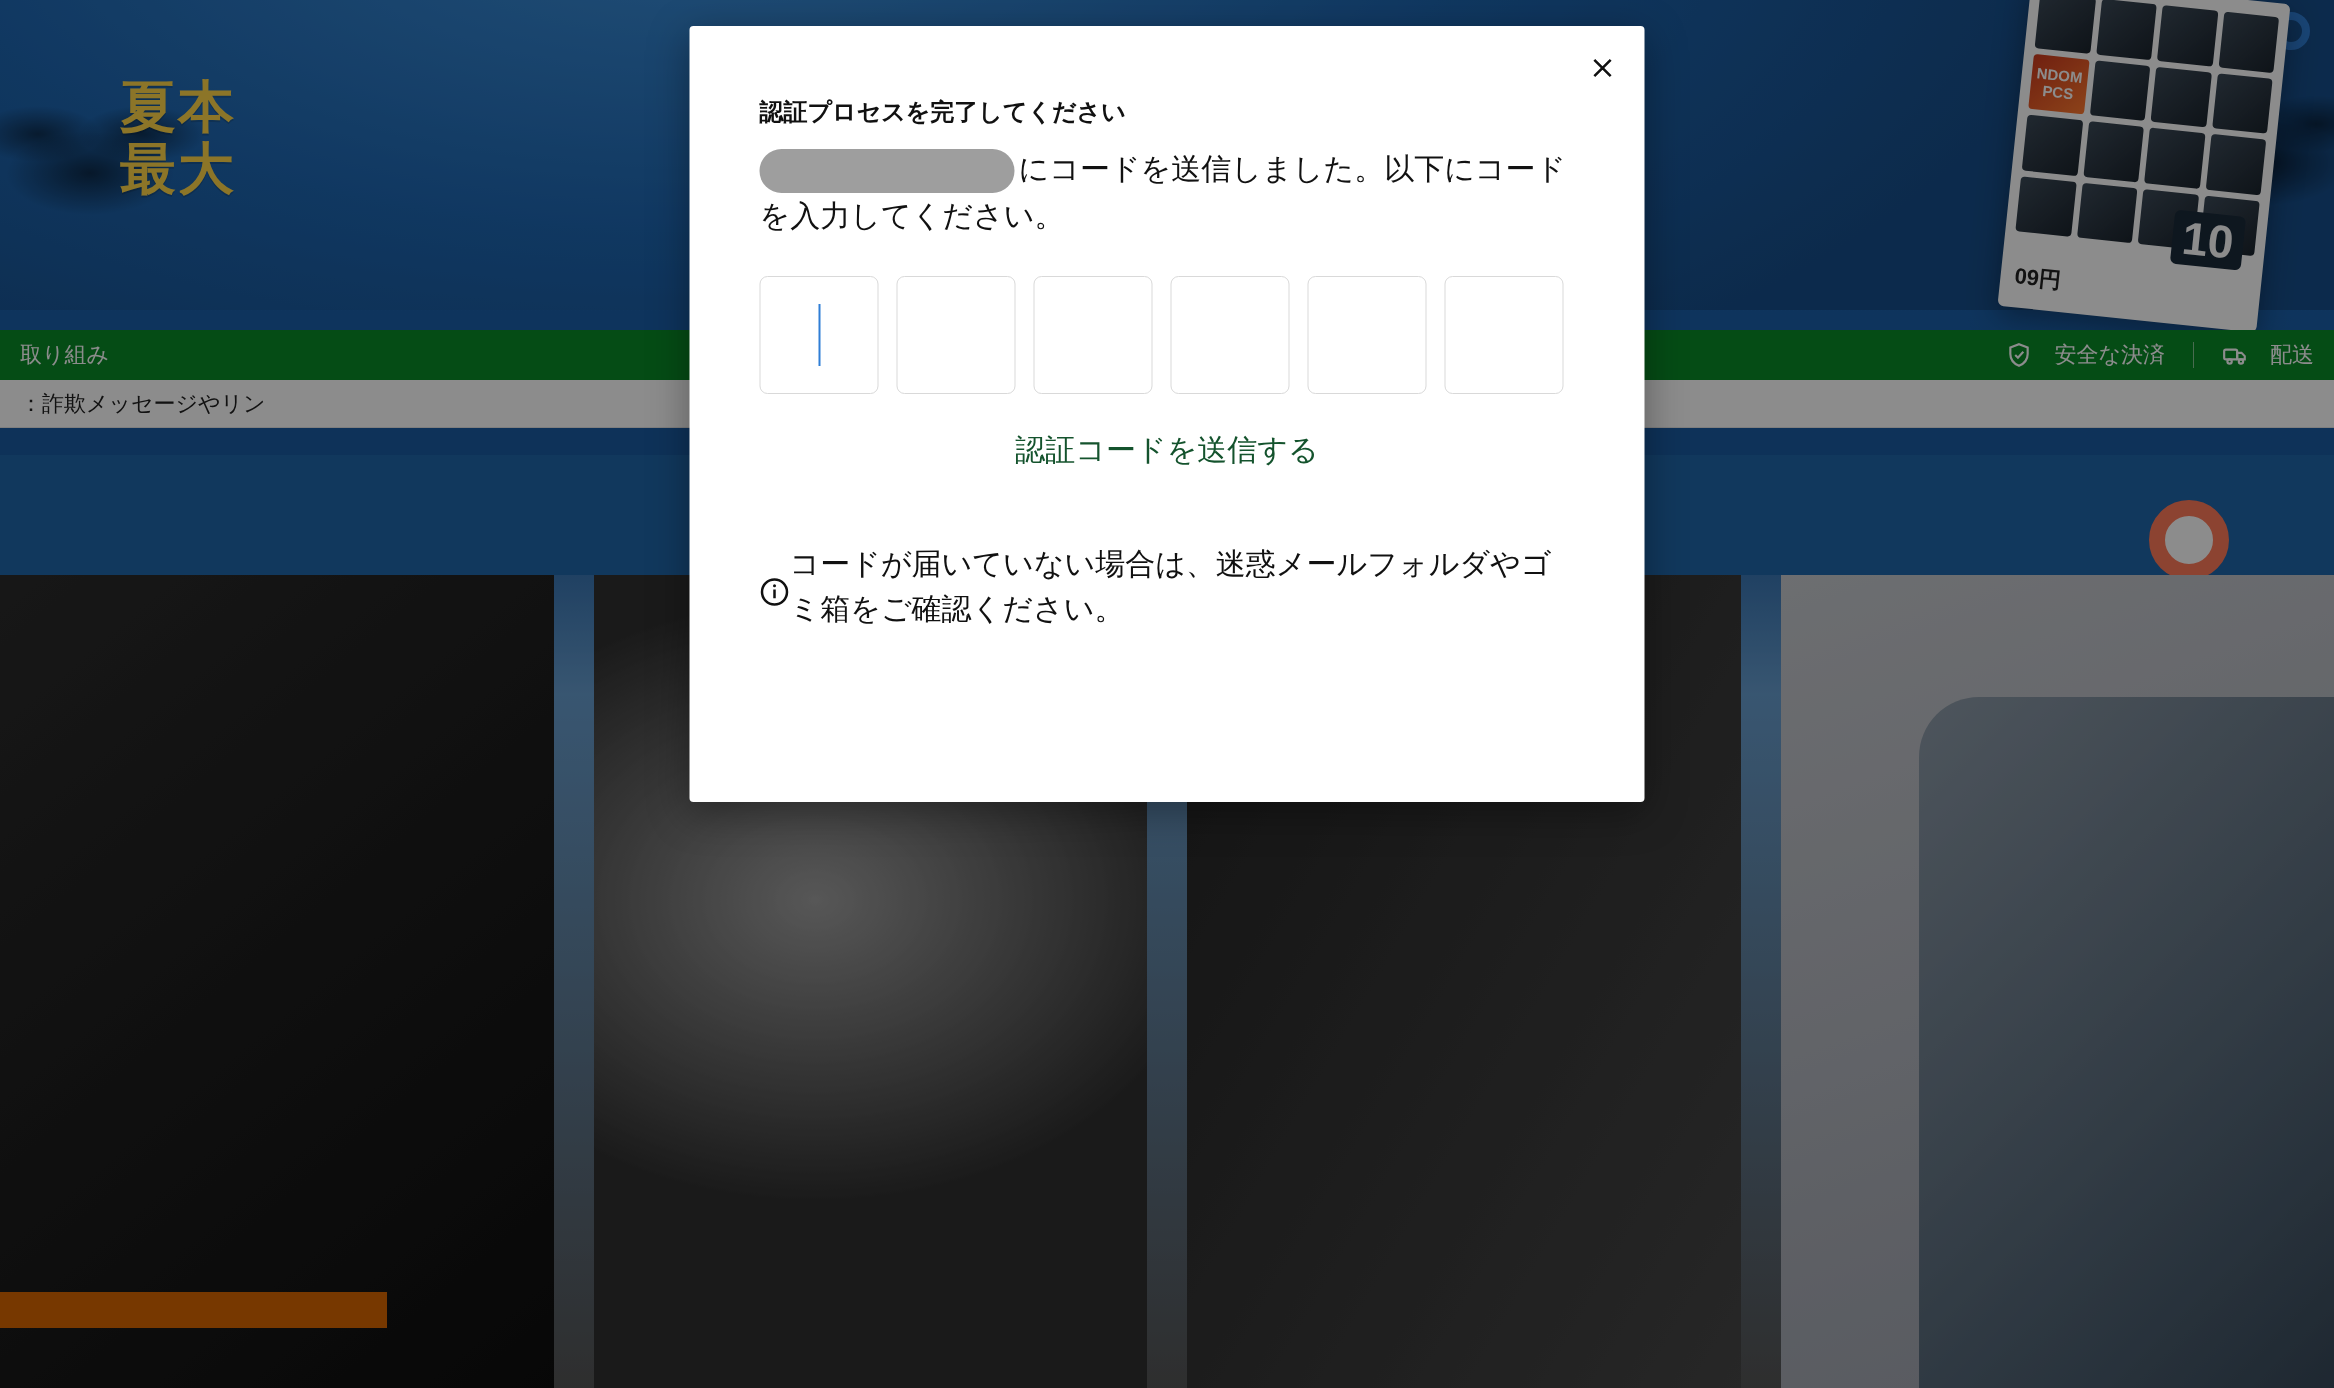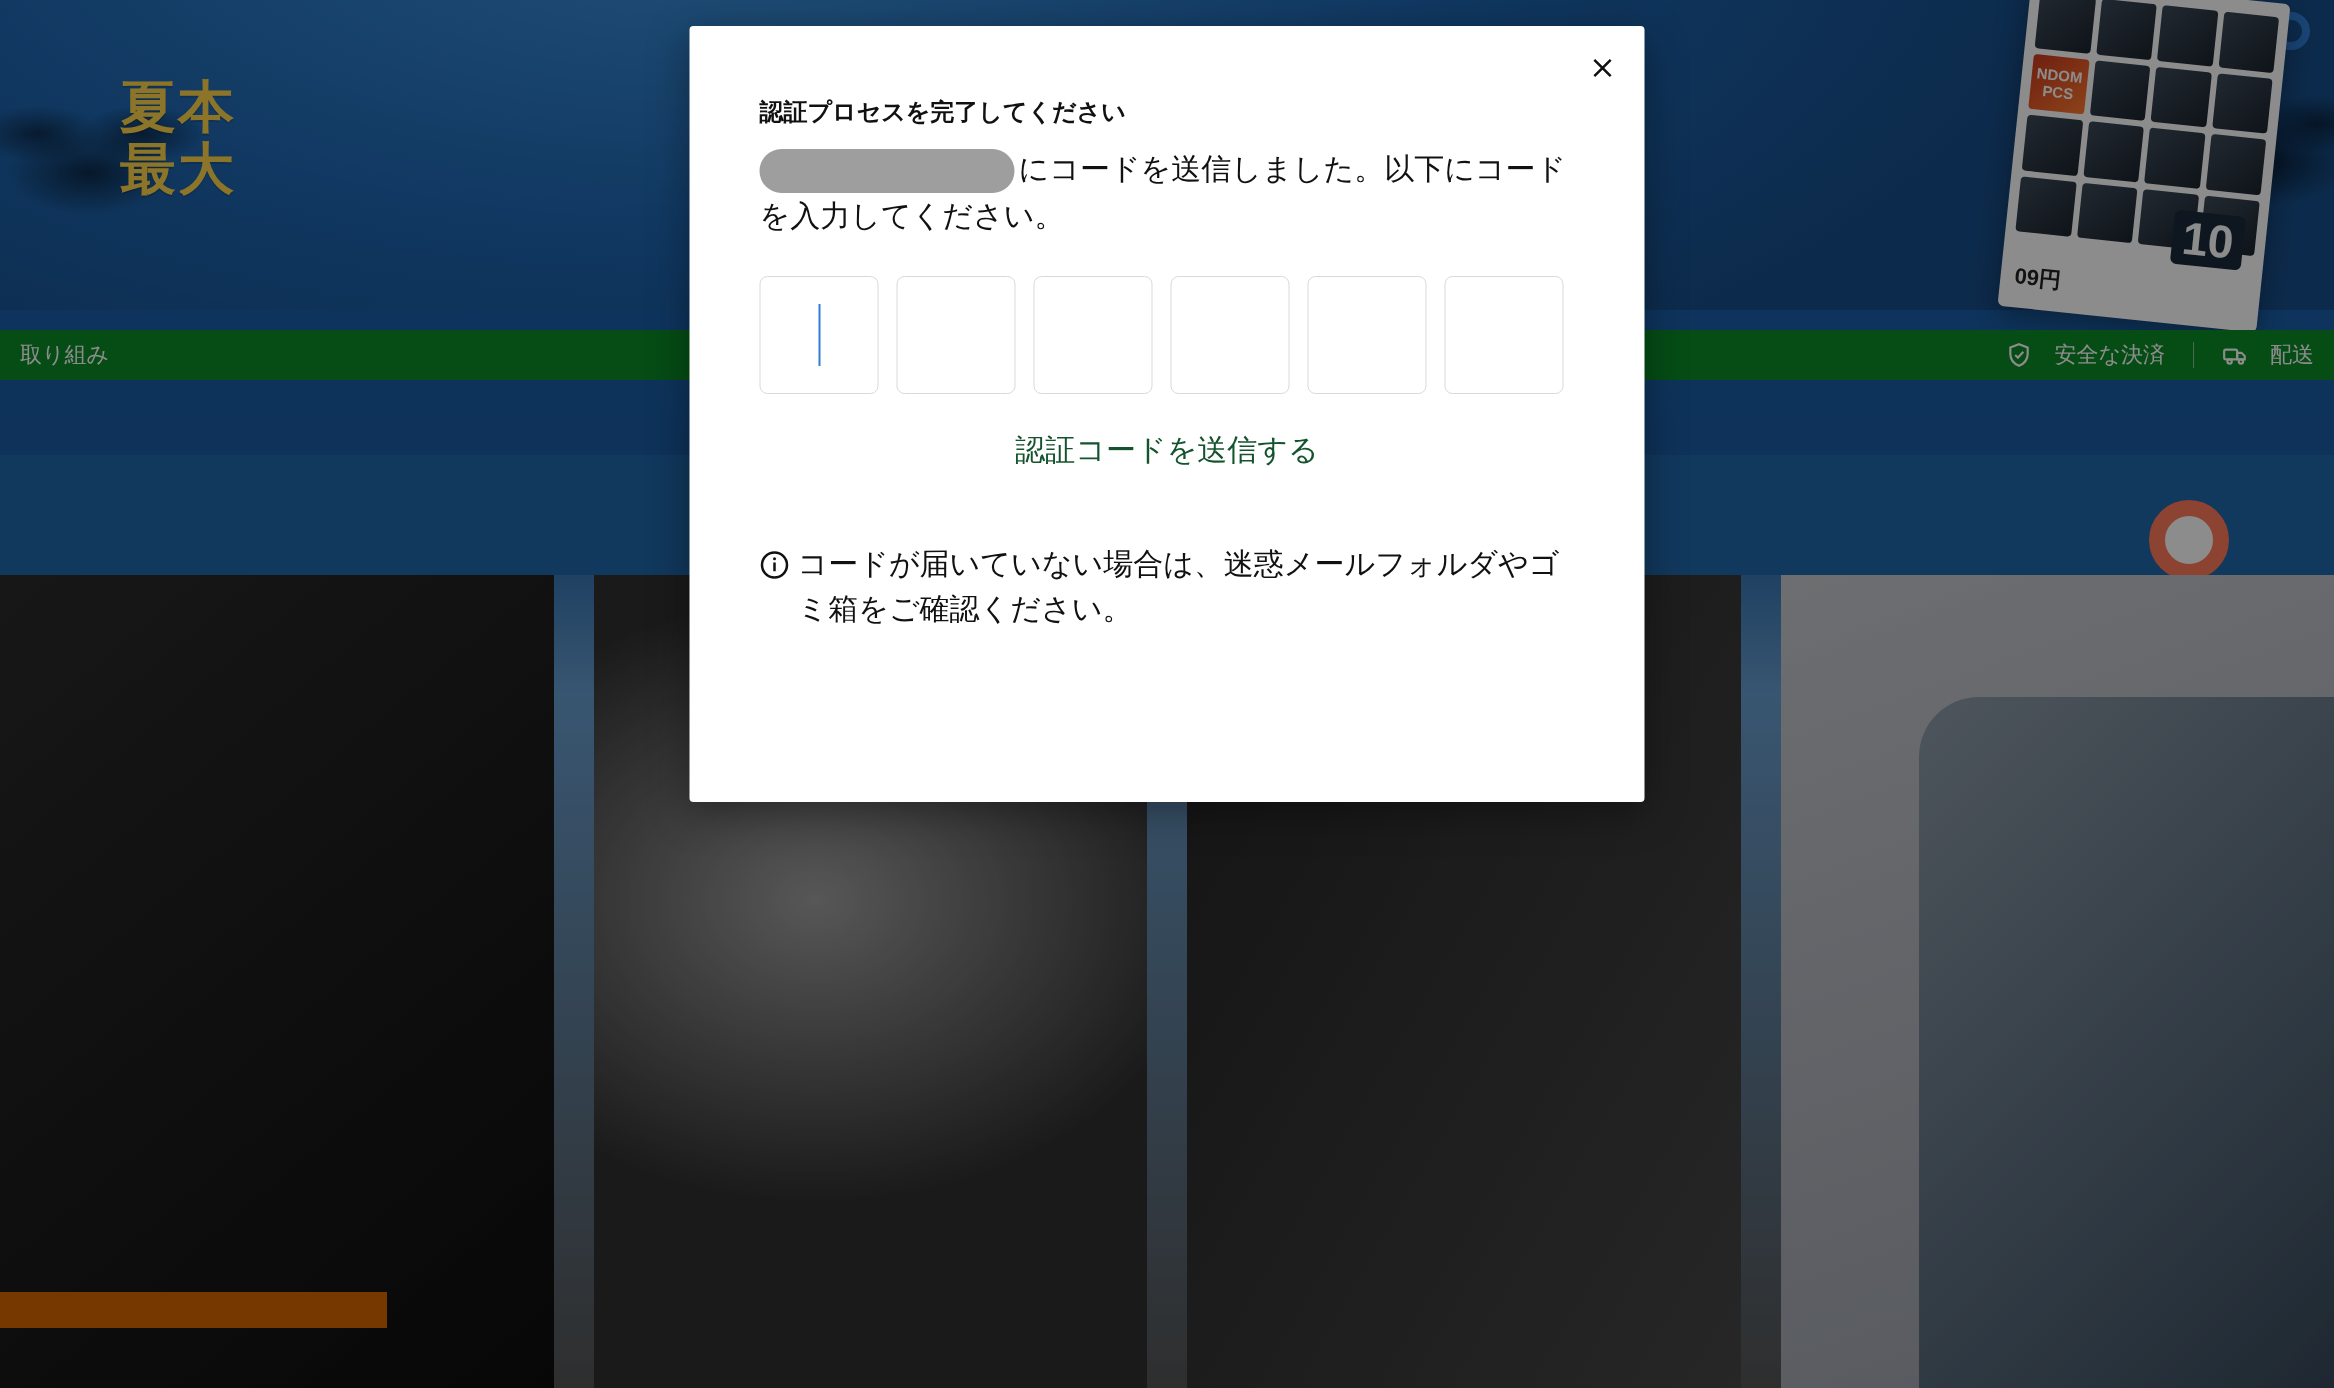--- a/index.html
+++ b/index.html
@@ -93,21 +93,21 @@
     }
     .code-inputs input.active { caret-color:#2f7ed6; }
     .code-inputs input.active::placeholder { color:transparent; }
     .caret { position:relative; }
     .caret::after {
       content:""; position:absolute; left:50%; top:28px; width:2px; height:62px; background:#2f7ed6; transform:translateX(-50%);
       animation: blink 1s step-start infinite;
     }
     @keyframes blink { 50% { opacity:0; } }
     .resend { margin-top:36px; text-align:center; font-size:30px; color:#14532d; cursor:pointer; }
-    .note { margin-top:70px; font-size:30px; color:#111; line-height:1.5; display:flex; align-items:flex-start; gap:8px; }
+    .note { margin-top:70px; font-size:30px; color:#111; line-height:1.5; display:flex; align-items:center; gap:0; }
     .note .info-icon { flex:0 0 auto; width:30px; height:30px; margin-top:6px; }
     .note .info-icon svg { width:30px; height:30px; }
 
     
     .frame { position:absolute; inset:0; pointer-events:none; box-shadow: inset 0 0 0 0 #000; }
 
     
     [data-interactable="true"] { cursor:pointer; }
   </style>
 </head>
@@ -163,20 +163,23 @@
       <svg viewBox="0 0 24 24" data-interactable="false">
           <rect x="2" y="7" width="12" height="9" rx="1.5"></rect>
           <path d="M14 10h4l3 3v3h-7z"></path>
           <circle cx="7" cy="18" r="2"></circle>
           <circle cx="17.5" cy="18" r="2"></circle>
         </svg>
       <span data-interactable="false">配送</span>
     </span>
   </div>
 
+  <div class="whitebar" data-interactable="false">
+    <span data-interactable="false">：詐欺メッセージやリン</span>
+  </div>
 
   <div class="midstrip" data-interactable="false">
     <span class="starburst1" data-interactable="false">✦</span>
     <span class="starburst2" data-interactable="false">★</span>
   </div>
 
   <div class="buoy" data-interactable="false"></div>
 
   <div class="tiles" data-interactable="false">
     <div class="tile t1" data-interactable="true">

